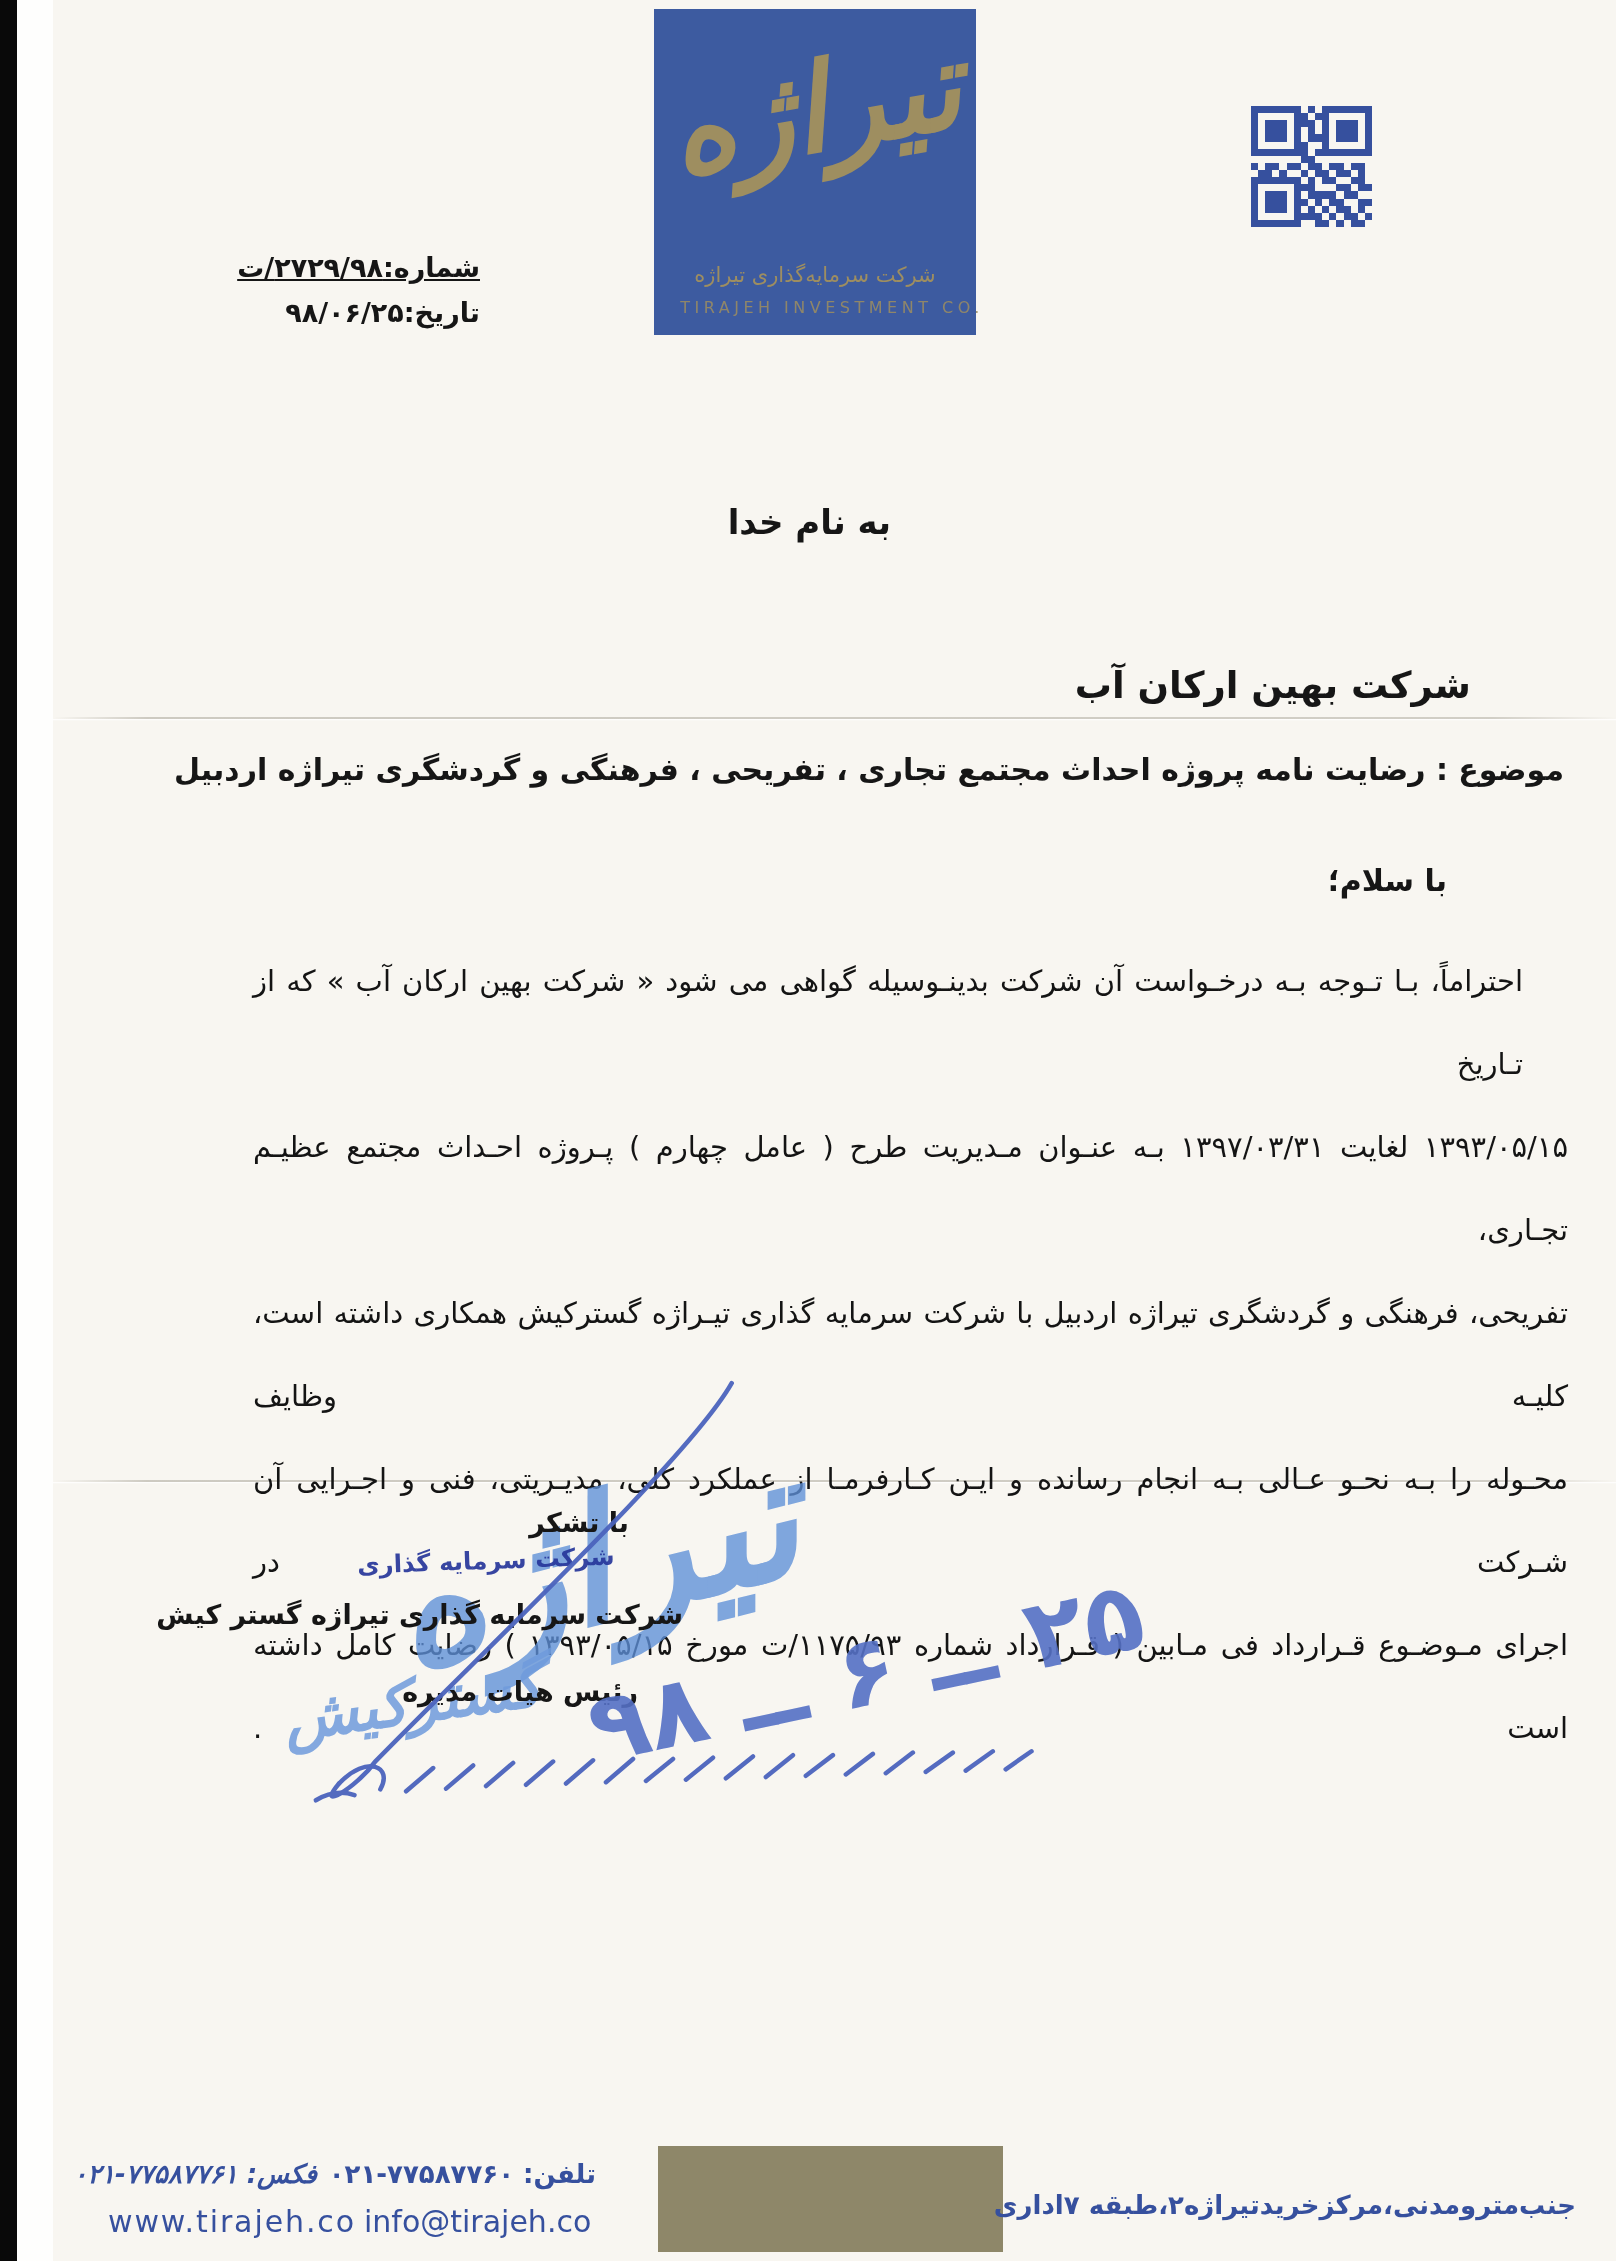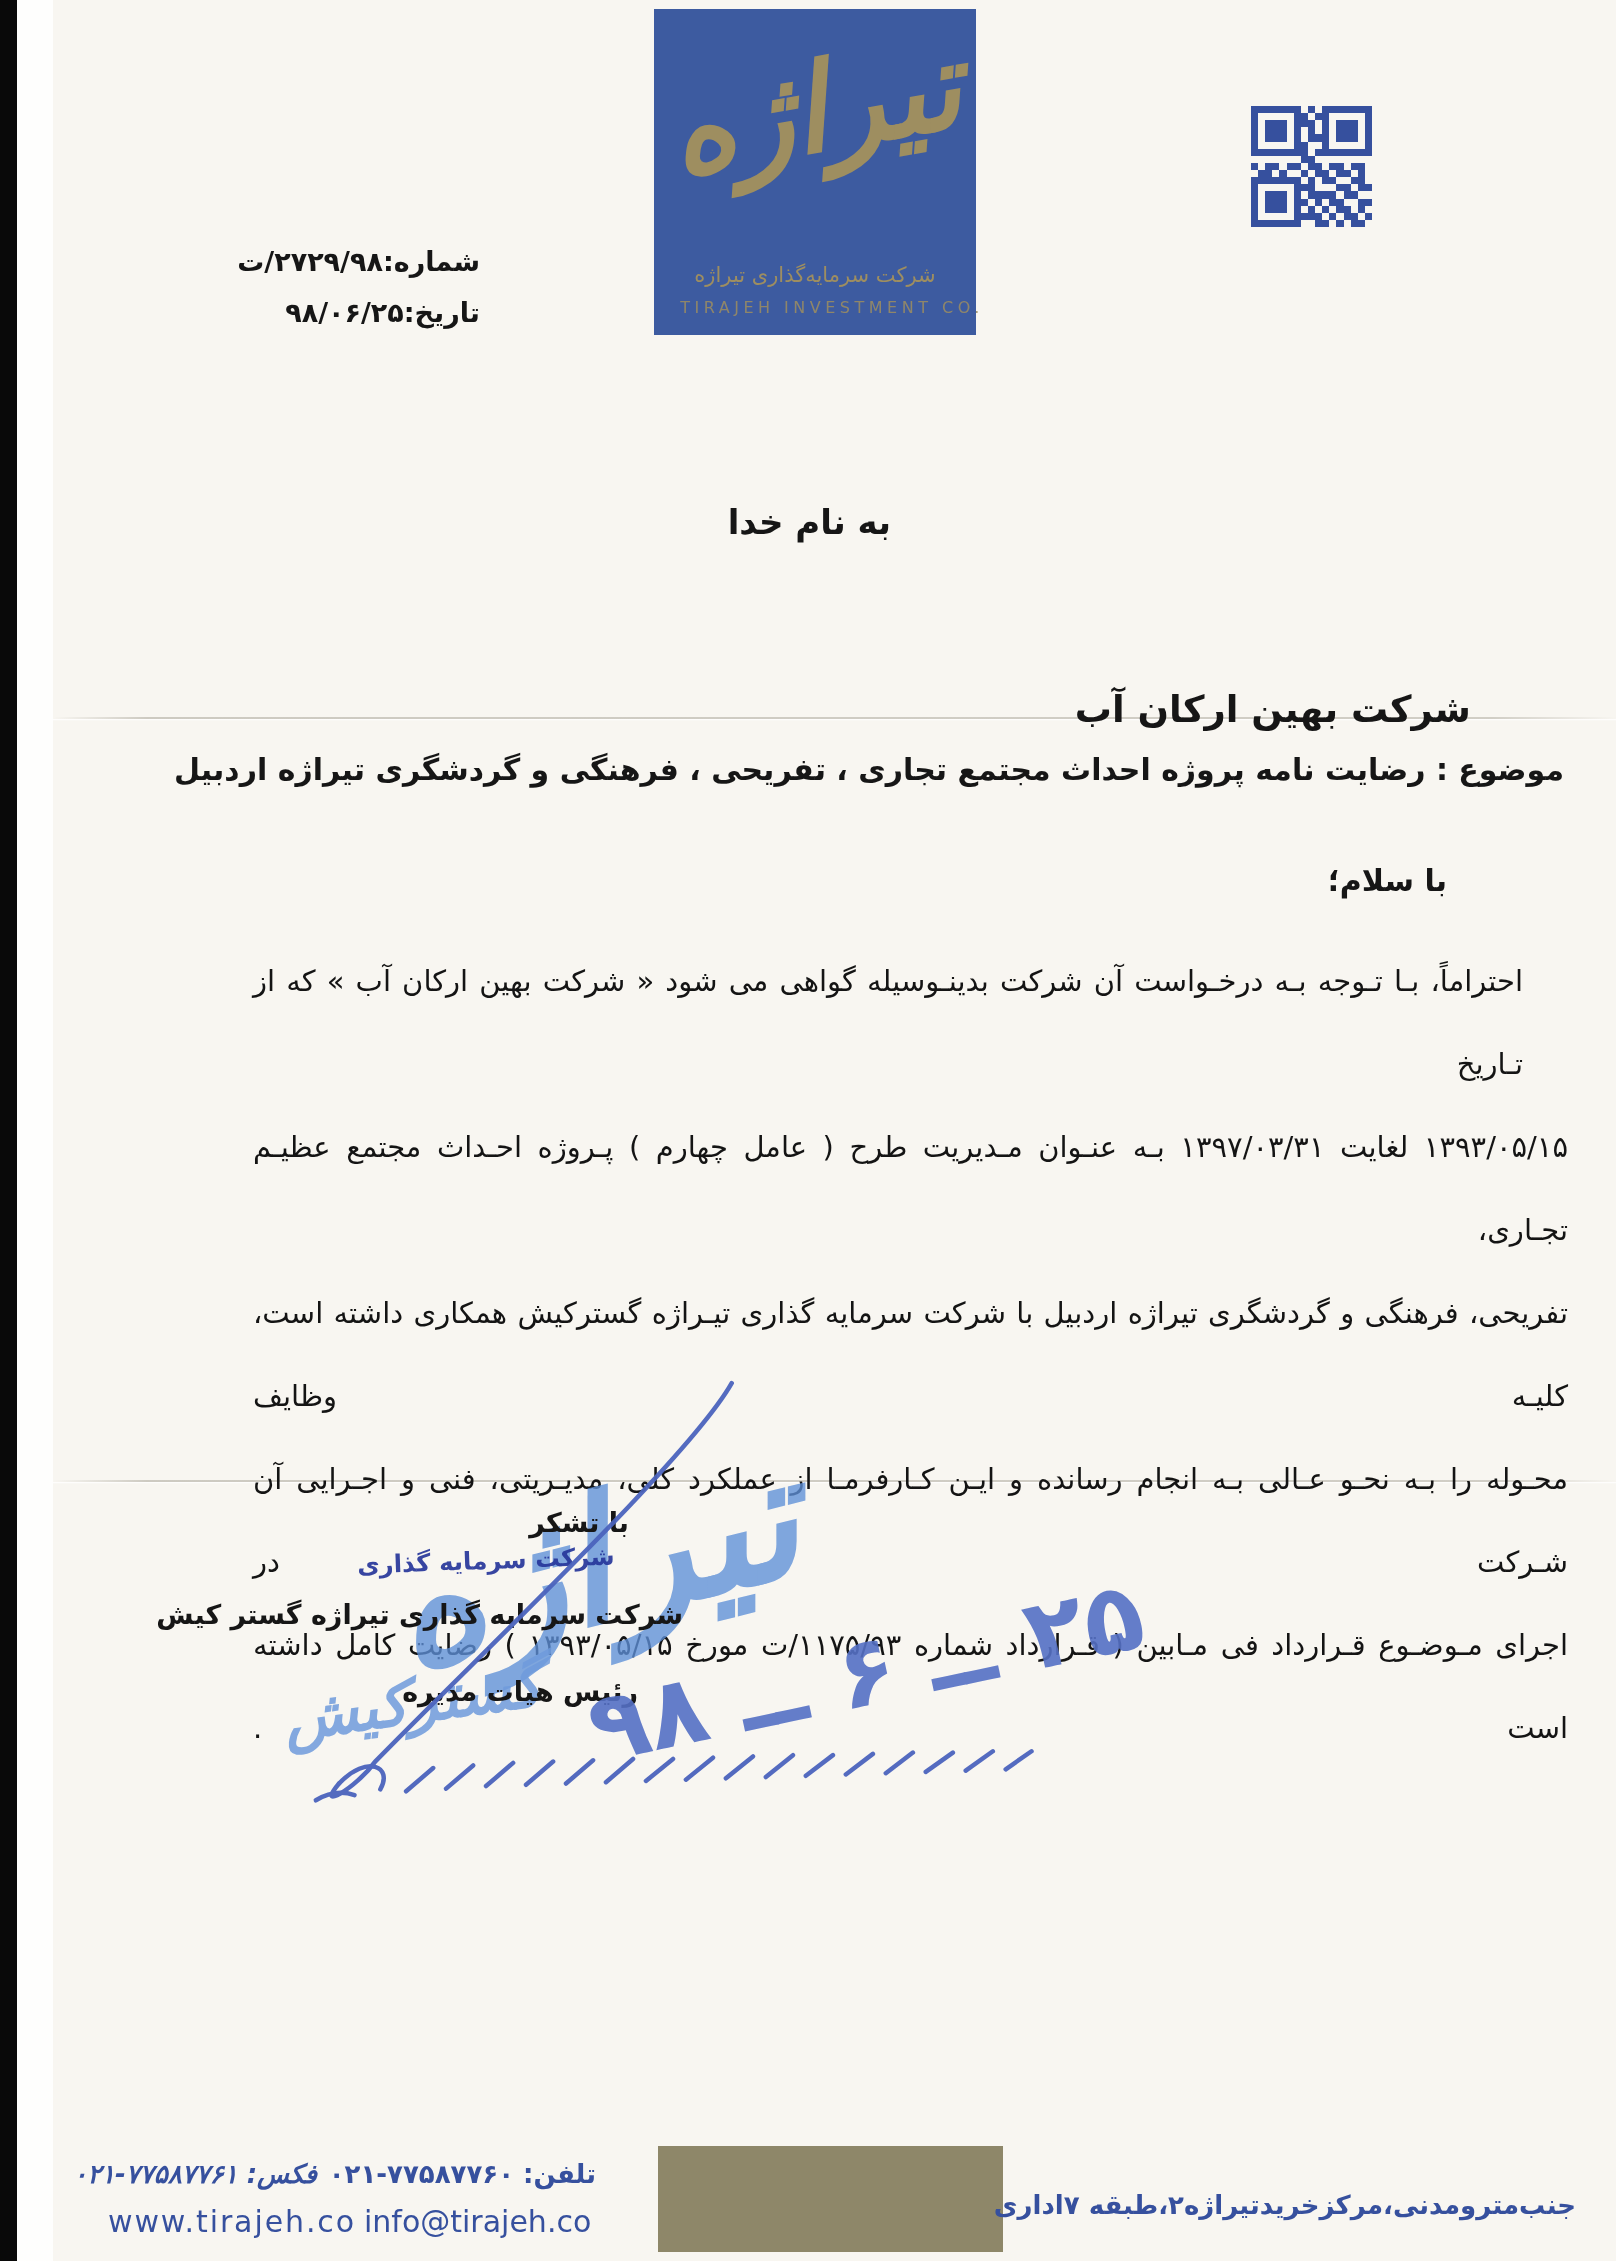--- a/index.html
+++ b/index.html
@@ -30,21 +30,21 @@
   .logo-fa{left:0;bottom:48px;width:100%;text-align:center;font-size:21px;color:var(--logo-gold);}
   .logo-en{left:17px;bottom:18px;width:100%;text-align:center;font-size:16px;letter-spacing:4.5px;color:var(--logo-gold);opacity:.85;margin-top:8px;}
 
   .qr{left:1251px;top:106px;width:121px;height:121px;display:grid;
     grid-template-columns:repeat(17,1fr);grid-template-rows:repeat(17,1fr);}
   .qm{background:var(--navy);}
 
   .ref-line{right:1136px;font-size:27px;font-weight:bold;white-space:nowrap;}
 
   .bismillah{right:725px;top:502px;font-size:34px;font-weight:bold;white-space:nowrap;text-align:right;}
-  .recipient{right:145px;top:664px;font-size:37px;font-weight:bold;white-space:nowrap;margin-top:24px;}
+  .recipient{right:145px;top:664px;font-size:37px;font-weight:bold;white-space:nowrap;}
   .subject{right:52px;top:752px;font-size:30px;font-weight:bold;white-space:nowrap;}
   .salutation{right:169px;top:863px;font-size:30px;font-weight:bold;white-space:nowrap;}
 
   .body-par{left:253px;top:940px;width:1315px;}
   .body-line{direction:rtl;text-align:justify;text-align-last:justify;text-justify:inter-word;
     font-size:29px;line-height:83px;white-space:normal;color:#141414;}
   .body-line.first{padding-right:45px;}
 
   
   .thanks{right:987px;top:1507px;font-size:27px;font-weight:bold;white-space:nowrap;}
@@ -372,21 +372,21 @@
       <div class="qm"></div>
       <div class="qm"></div>
       <div></div>
       <div class="qm"></div>
       <div></div>
       <div class="qm"></div>
       <div class="qm"></div>
       <div></div>
     </div>
 
-  <div class="abs ref-line rtl" style="top:246px;"><span>شماره:</span><span>۲۷۲۹/۹۸/ت</span></div>
+  <div class="abs ref-line rtl" style="top:252px;text-decoration:underline;"><span>شماره:</span><span>۲۷۲۹/۹۸/ت</span></div>
   <div class="abs ref-line rtl" style="top:297px;"><span>تاریخ:</span><span>۹۸/۰۶/۲۵</span></div>
 
   <div class="abs bismillah rtl">به نام خدا</div>
   <div class="abs recipient rtl">شرکت بهین ارکان آب</div>
   <div class="abs subject rtl">موضوع : رضایت نامه پروژه احداث مجتمع تجاری ، تفریحی ، فرهنگی و گردشگری تیراژه اردبیل</div>
   <div class="abs salutation rtl">با سلام؛</div>
 
   <div class="abs body-par">
     <div class="body-line first">احتراماً، بـا تـوجه بـه درخـواست آن شرکت بدینـوسیله گواهی می شود « شرکت بهین ارکان آب » که از تـاریخ</div>
     <div class="body-line">۱۳۹۳/۰۵/۱۵ لغایت ۱۳۹۷/۰۳/۳۱ بـه عنـوان مـدیریت طرح ( عامل چهارم ) پـروژه احـداث مجتمع عظیـم تجـاری،</div>

